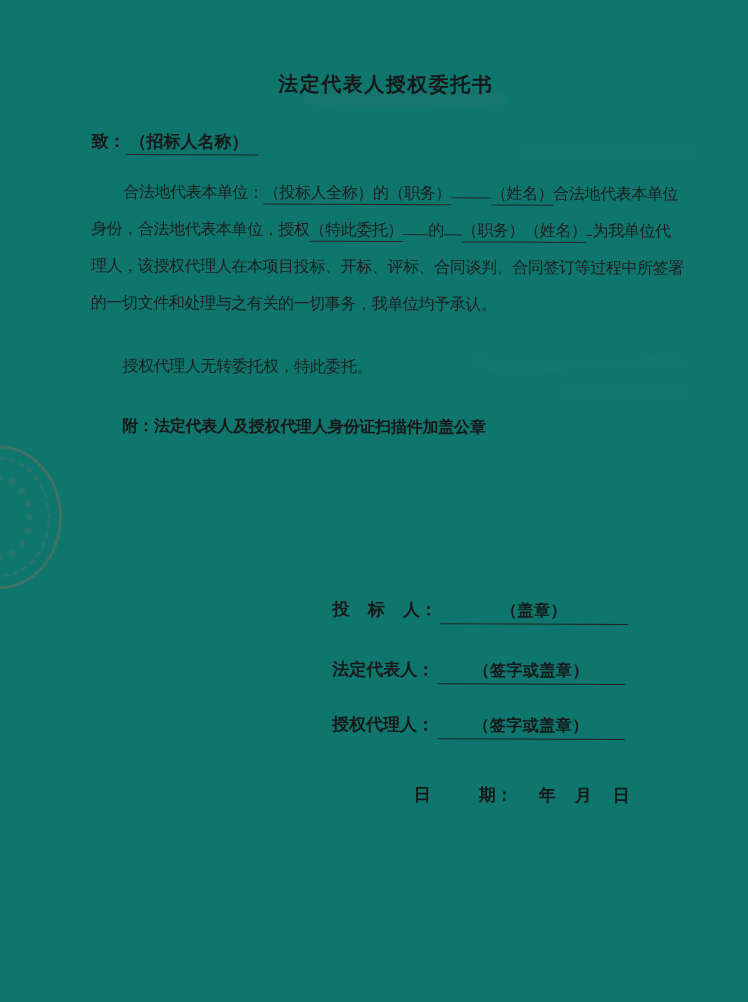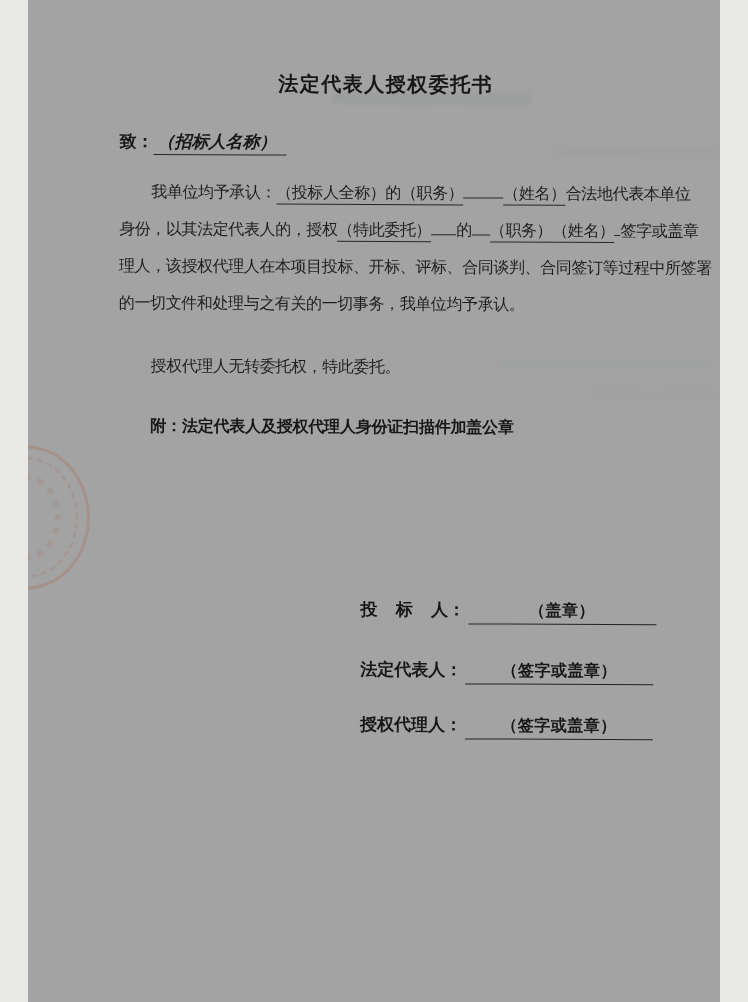--- a/index.html
+++ b/index.html
@@ -1,20 +1,20 @@
 <!DOCTYPE html>
 <html><head>
 <meta charset="utf-8">
 <style>
   html,body{margin:0;padding:0;background:#e9e9e7;}
   .page{
     position:relative;
-    width:692px;height:1002px;
+    width:748px;height:1002px;
     margin:0 auto;
-    background:#a3a3a3;
+    background:#0f766e;
     overflow:hidden;
     font-family:"Liberation Serif","DejaVu Serif",serif;
     color:#1e1e1e;
   }
   .tilt{position:absolute;inset:0;transform:rotate(0.25deg);}
 
   .doc-title{
     position:absolute;top:58px;left:0;right:0;
     text-align:center;
     font-size:20px;font-weight:bold;letter-spacing:1.5px;
@@ -41,21 +41,21 @@
   }
   .seal::after{
     content:"";position:absolute;inset:26px;border-radius:50%;
     border:7px dotted rgba(168,106,80,0.16);
   }
 
   .recipient{
     position:absolute;top:131px;left:90px;
     font-size:17px;font-weight:bold;white-space:nowrap;color:#171717;
   }
-  .recipient .u{padding:0 10px 3px 4px;font-style:italic;}
+  .recipient .u{padding:0 10px 3px 4px;}
 
   .u{border-bottom:1.3px solid #262626;}
 
   .bodyline{
     position:absolute;left:90px;
     font-size:16px;letter-spacing:-0.4px;white-space:nowrap;color:#1d1d1d;
   }
   .bodyline .u{padding-bottom:3px;margin-top:11px;}
   .blank{display:inline-block;border-bottom:1.3px solid #262626;height:14px;vertical-align:baseline;}
   .w40{width:40px;}
@@ -102,25 +102,25 @@
 
     <div class="seal"></div>
 
     <h1 class="doc-title">法定代表人授权委托书</h1>
 
     <div class="recipient">
       <span>致：</span><span class="u">（招标人名称）</span>
     </div>
 
     <div class="bodyline l1">
-      <span>我单位均予承认：</span><span class="u">（投标人全称）的（职务）</span><span class="blank w40"></span><span class="u">（姓名）</span><span>合法地代表本单位</span>
+      <span>合法地代表本单位：</span><span class="u">（投标人全称）的（职务）</span><span class="blank w40"></span><span class="u">（姓名）</span><span>合法地代表本单位</span>
     </div>
 
     <div class="bodyline l2">
-      <span>身份，以其法定代表人的，授权</span><span class="u">（特此委托）</span><span class="blank w25"></span><span>的</span><span class="blank w18"></span><span class="u">（职务）（姓名）</span><span class="blank w6"></span><span>签字或盖章</span>
+      <span>身份，合法地代表本单位，授权</span><span class="u">（特此委托）</span><span class="blank w25"></span><span>的</span><span class="blank w18"></span><span class="u">（职务）（姓名）</span><span class="blank w6"></span><span>为我单位代</span>
     </div>
 
     <div class="bodyline l3">理人，该授权代理人在本项目投标、开标、评标、合同谈判、合同签订等过程中所签署</div>
 
     <div class="bodyline l4">的一切文件和处理与之有关的一切事务，我单位均予承认。</div>
 
     <div class="clause">授权代理人无转委托权，特此委托。</div>
 
     <div class="attachment">附：法定代表人及授权代理人身份证扫描件加盖公章</div>
 
@@ -129,15 +129,18 @@
     </div>
 
     <div class="sig-row s2">
       <span class="sig-label">法定代表人：</span><span class="sig-line">（签字或盖章）</span>
     </div>
 
     <div class="sig-row s3">
       <span class="sig-label">授权代理人：</span><span class="sig-line">（签字或盖章）</span>
     </div>
 
+    <div class="date-row">
+      <span class="p0">日</span><span class="p1">期：</span><span class="p2">年</span><span class="p3">月</span><span class="p4">日</span>
+    </div>
 
   </div>
 </div>
 
 </body></html>

